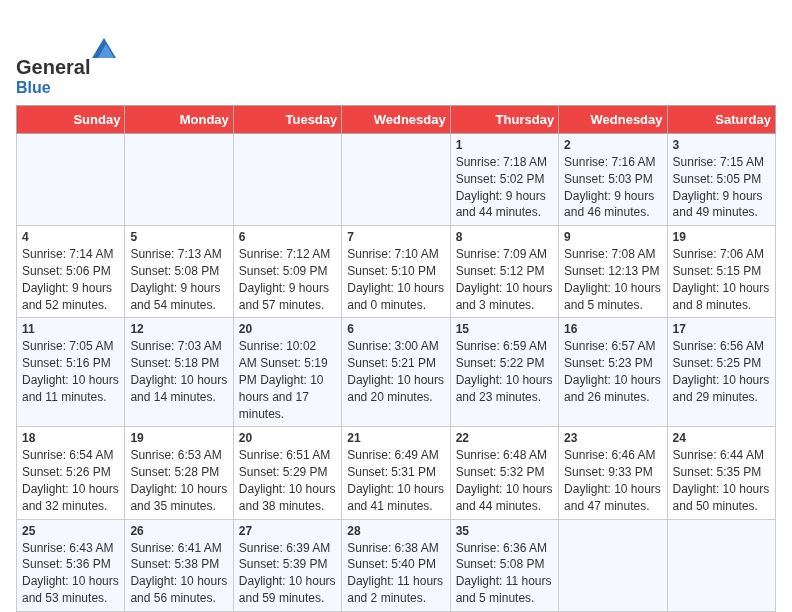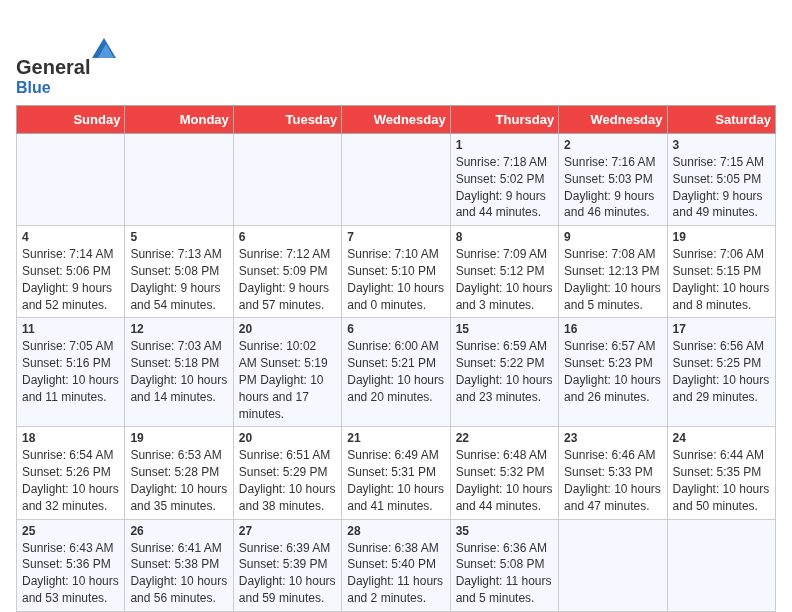--- a/index.html
+++ b/index.html
@@ -220,21 +220,21 @@
         </td>
         <td>
           <span class="day-num">20</span>
           <div class="day-info">Sunrise: 10:02 AM
 Sunset: 5:19 PM
 Daylight: 10 hours
 and 17 minutes.</div>
         </td>
         <td>
           <span class="day-num">6</span>
-          <div class="day-info">Sunrise: 6:00 AM
+          <div class="day-info">Sunrise: 3:00 AM
 Sunset: 5:21 PM
 Daylight: 10 hours
 and 20 minutes.</div>
         </td>
         <td>
           <span class="day-num">15</span>
           <div class="day-info">Sunrise: 6:59 AM
 Sunset: 5:22 PM
 Daylight: 10 hours
 and 23 minutes.</div>
@@ -286,21 +286,21 @@
         <td>
           <span class="day-num">22</span>
           <div class="day-info">Sunrise: 6:48 AM
 Sunset: 5:32 PM
 Daylight: 10 hours
 and 44 minutes.</div>
         </td>
         <td>
           <span class="day-num">23</span>
           <div class="day-info">Sunrise: 6:46 AM
-Sunset: 5:33 PM
+Sunset: 9:33 PM
 Daylight: 10 hours
 and 47 minutes.</div>
         </td>
         <td>
           <span class="day-num">24</span>
           <div class="day-info">Sunrise: 6:44 AM
 Sunset: 5:35 PM
 Daylight: 10 hours
 and 50 minutes.</div>
         </td>

